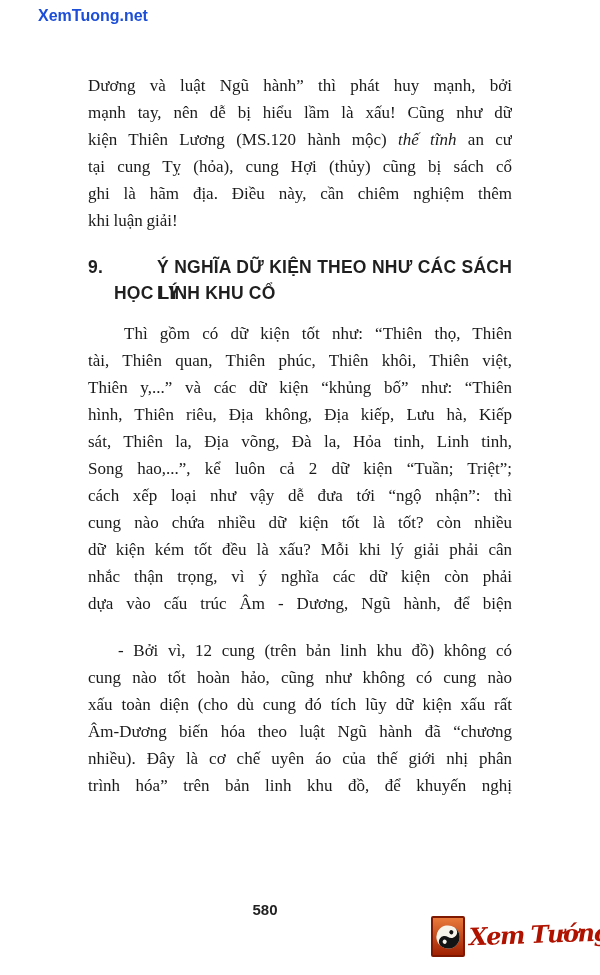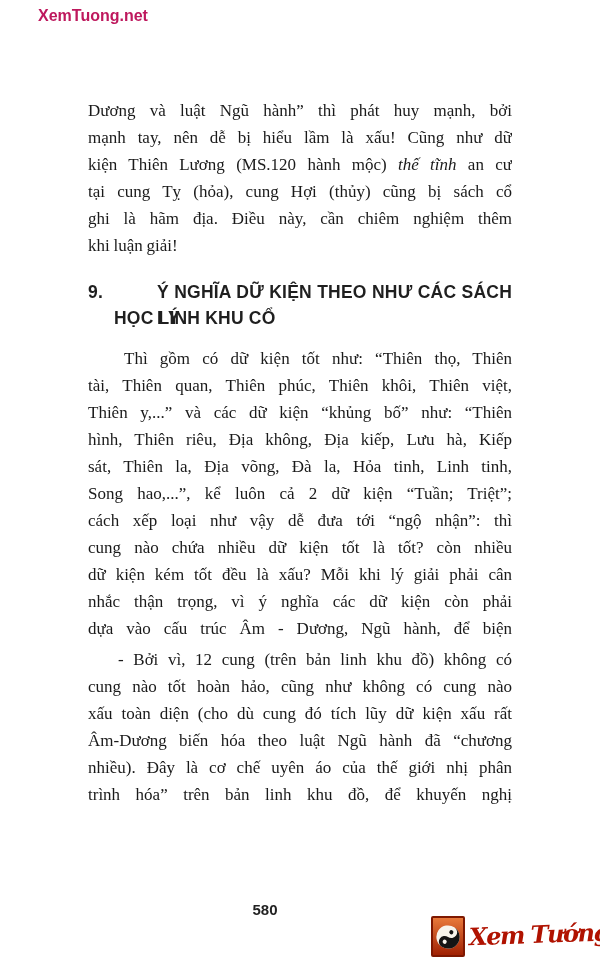--- a/index.html
+++ b/index.html
@@ -3,24 +3,24 @@
 <meta charset="utf-8">
 <style>
   html,body{margin:0;padding:0;}
   body{
     width:600px;height:975px;position:relative;background:#ffffff;
     font-family:"Liberation Serif",serif;overflow:hidden;
   }
   .watermark{
     position:absolute;left:38px;top:7px;
     font-family:"Liberation Sans",sans-serif;font-weight:bold;font-size:16px;
-    color:#be185d;text-decoration:none;cursor:pointer;
+    color:#1d4ed8;text-decoration:none;cursor:pointer;
   }
   .content{
-    position:absolute;left:88px;top:97px;width:424px;
+    position:absolute;left:88px;top:72px;width:424px;
     color:#1a1a1a;font-size:17px;
   }
   .para{word-spacing:-0.5px;}
   .line{
     height:27px;line-height:27px;white-space:normal;
     text-align:justify;text-justify:inter-word;overflow:hidden;
   }
   .line.j{text-align-last:justify;}
   .line.last{text-align-last:left;}
   .indent36 .line:first-child{padding-left:36px;}
@@ -86,21 +86,21 @@
       <div class="line j">hình, Thiên riêu, Địa không, Địa kiếp, Lưu hà, Kiếp</div>
       <div class="line j">sát, Thiên la, Địa võng, Đà la, Hỏa tinh, Linh tinh,</div>
       <div class="line j">Song hao,...”, kể luôn cả 2 dữ kiện “Tuần; Triệt”;</div>
       <div class="line j">cách xếp loại như vậy dễ đưa tới “ngộ nhận”: thì</div>
       <div class="line j">cung nào chứa nhiều dữ kiện tốt là tốt? còn nhiều</div>
       <div class="line j">dữ kiện kém tốt đều là xấu? Mỗi khi lý giải phải cân</div>
       <div class="line j">nhắc thận trọng, vì ý nghĩa các dữ kiện còn phải</div>
       <div class="line j">dựa vào cấu trúc Âm - Dương, Ngũ hành, để biện</div>
     </div>
 
-  <div class="para indent30" style="margin-top:4px;">
+  <div class="para indent30" style="margin-top:20px;">
       <div class="line j">- Bởi vì, 12 cung (trên bản linh khu đồ) không có</div>
       <div class="line j">cung nào tốt hoàn hảo, cũng như không có cung nào</div>
       <div class="line j">xấu toàn diện (cho dù cung đó tích lũy dữ kiện xấu rất</div>
       <div class="line j">Âm-Dương biến hóa theo luật Ngũ hành đã “chương</div>
       <div class="line j">nhiều). Đây là cơ chế uyên áo của thế giới nhị phân</div>
       <div class="line j">trình hóa” trên bản linh khu đồ, để khuyến nghị</div>
     </div>
 
 </div>
 

